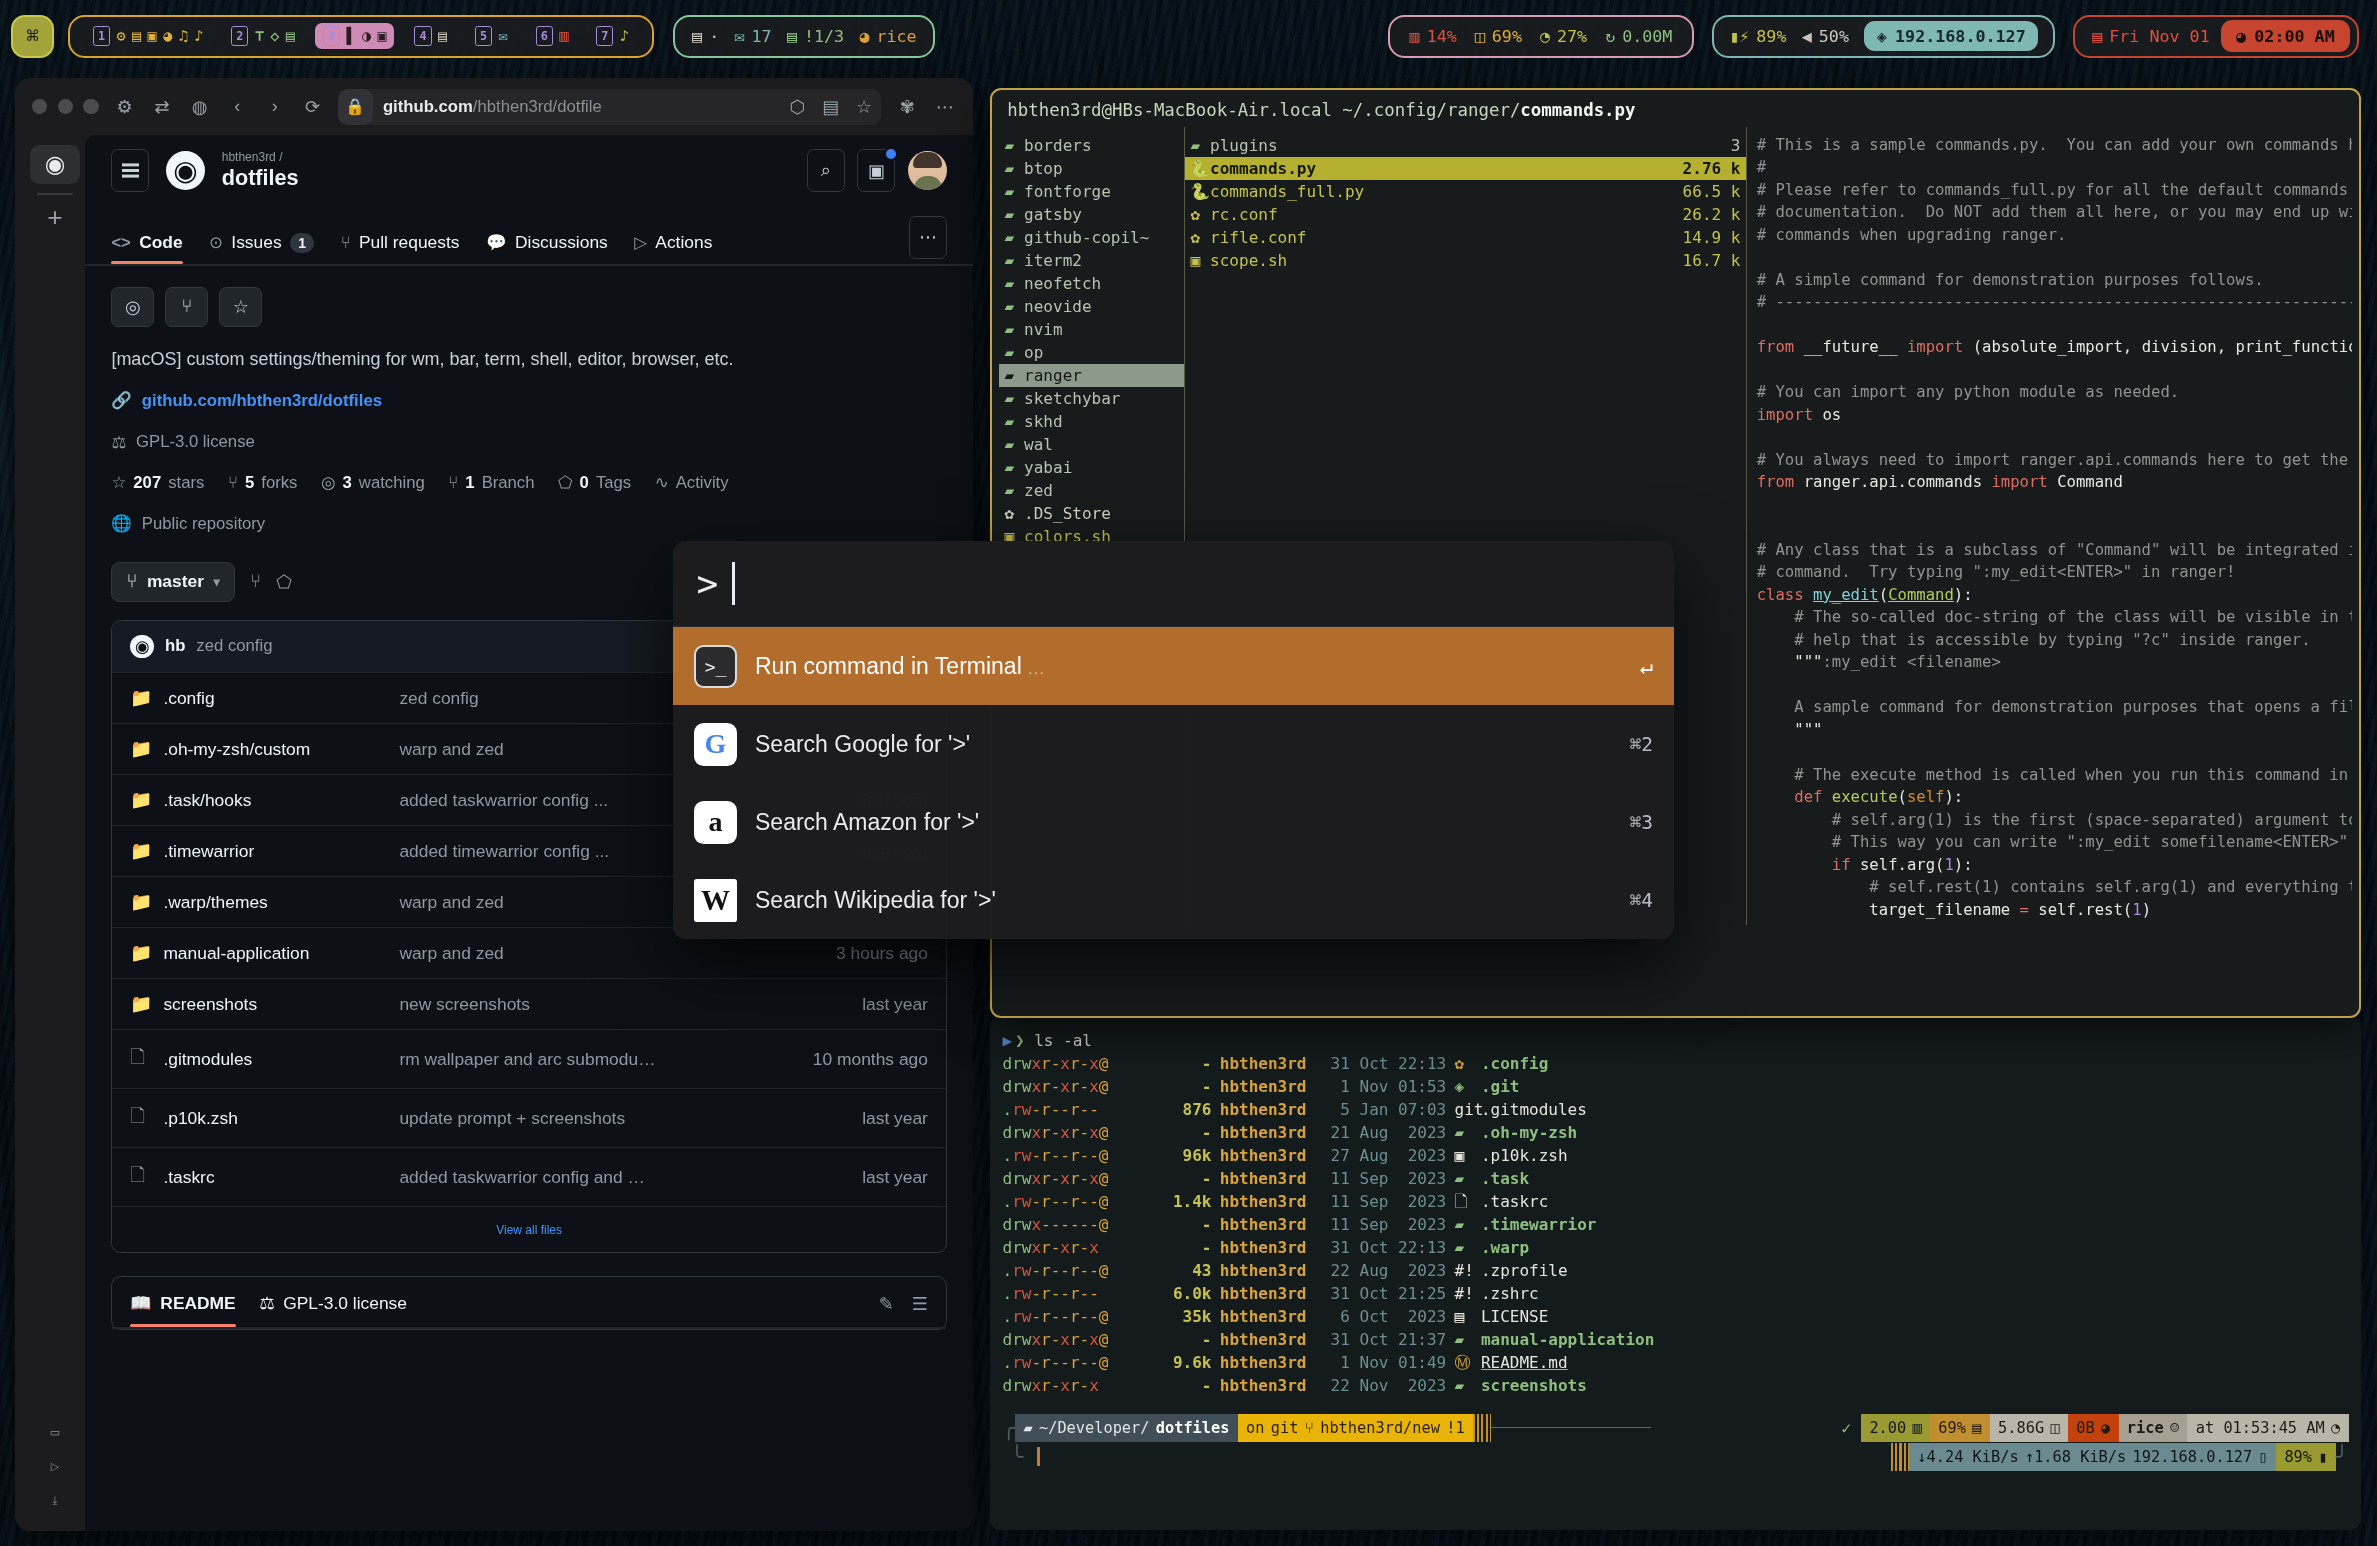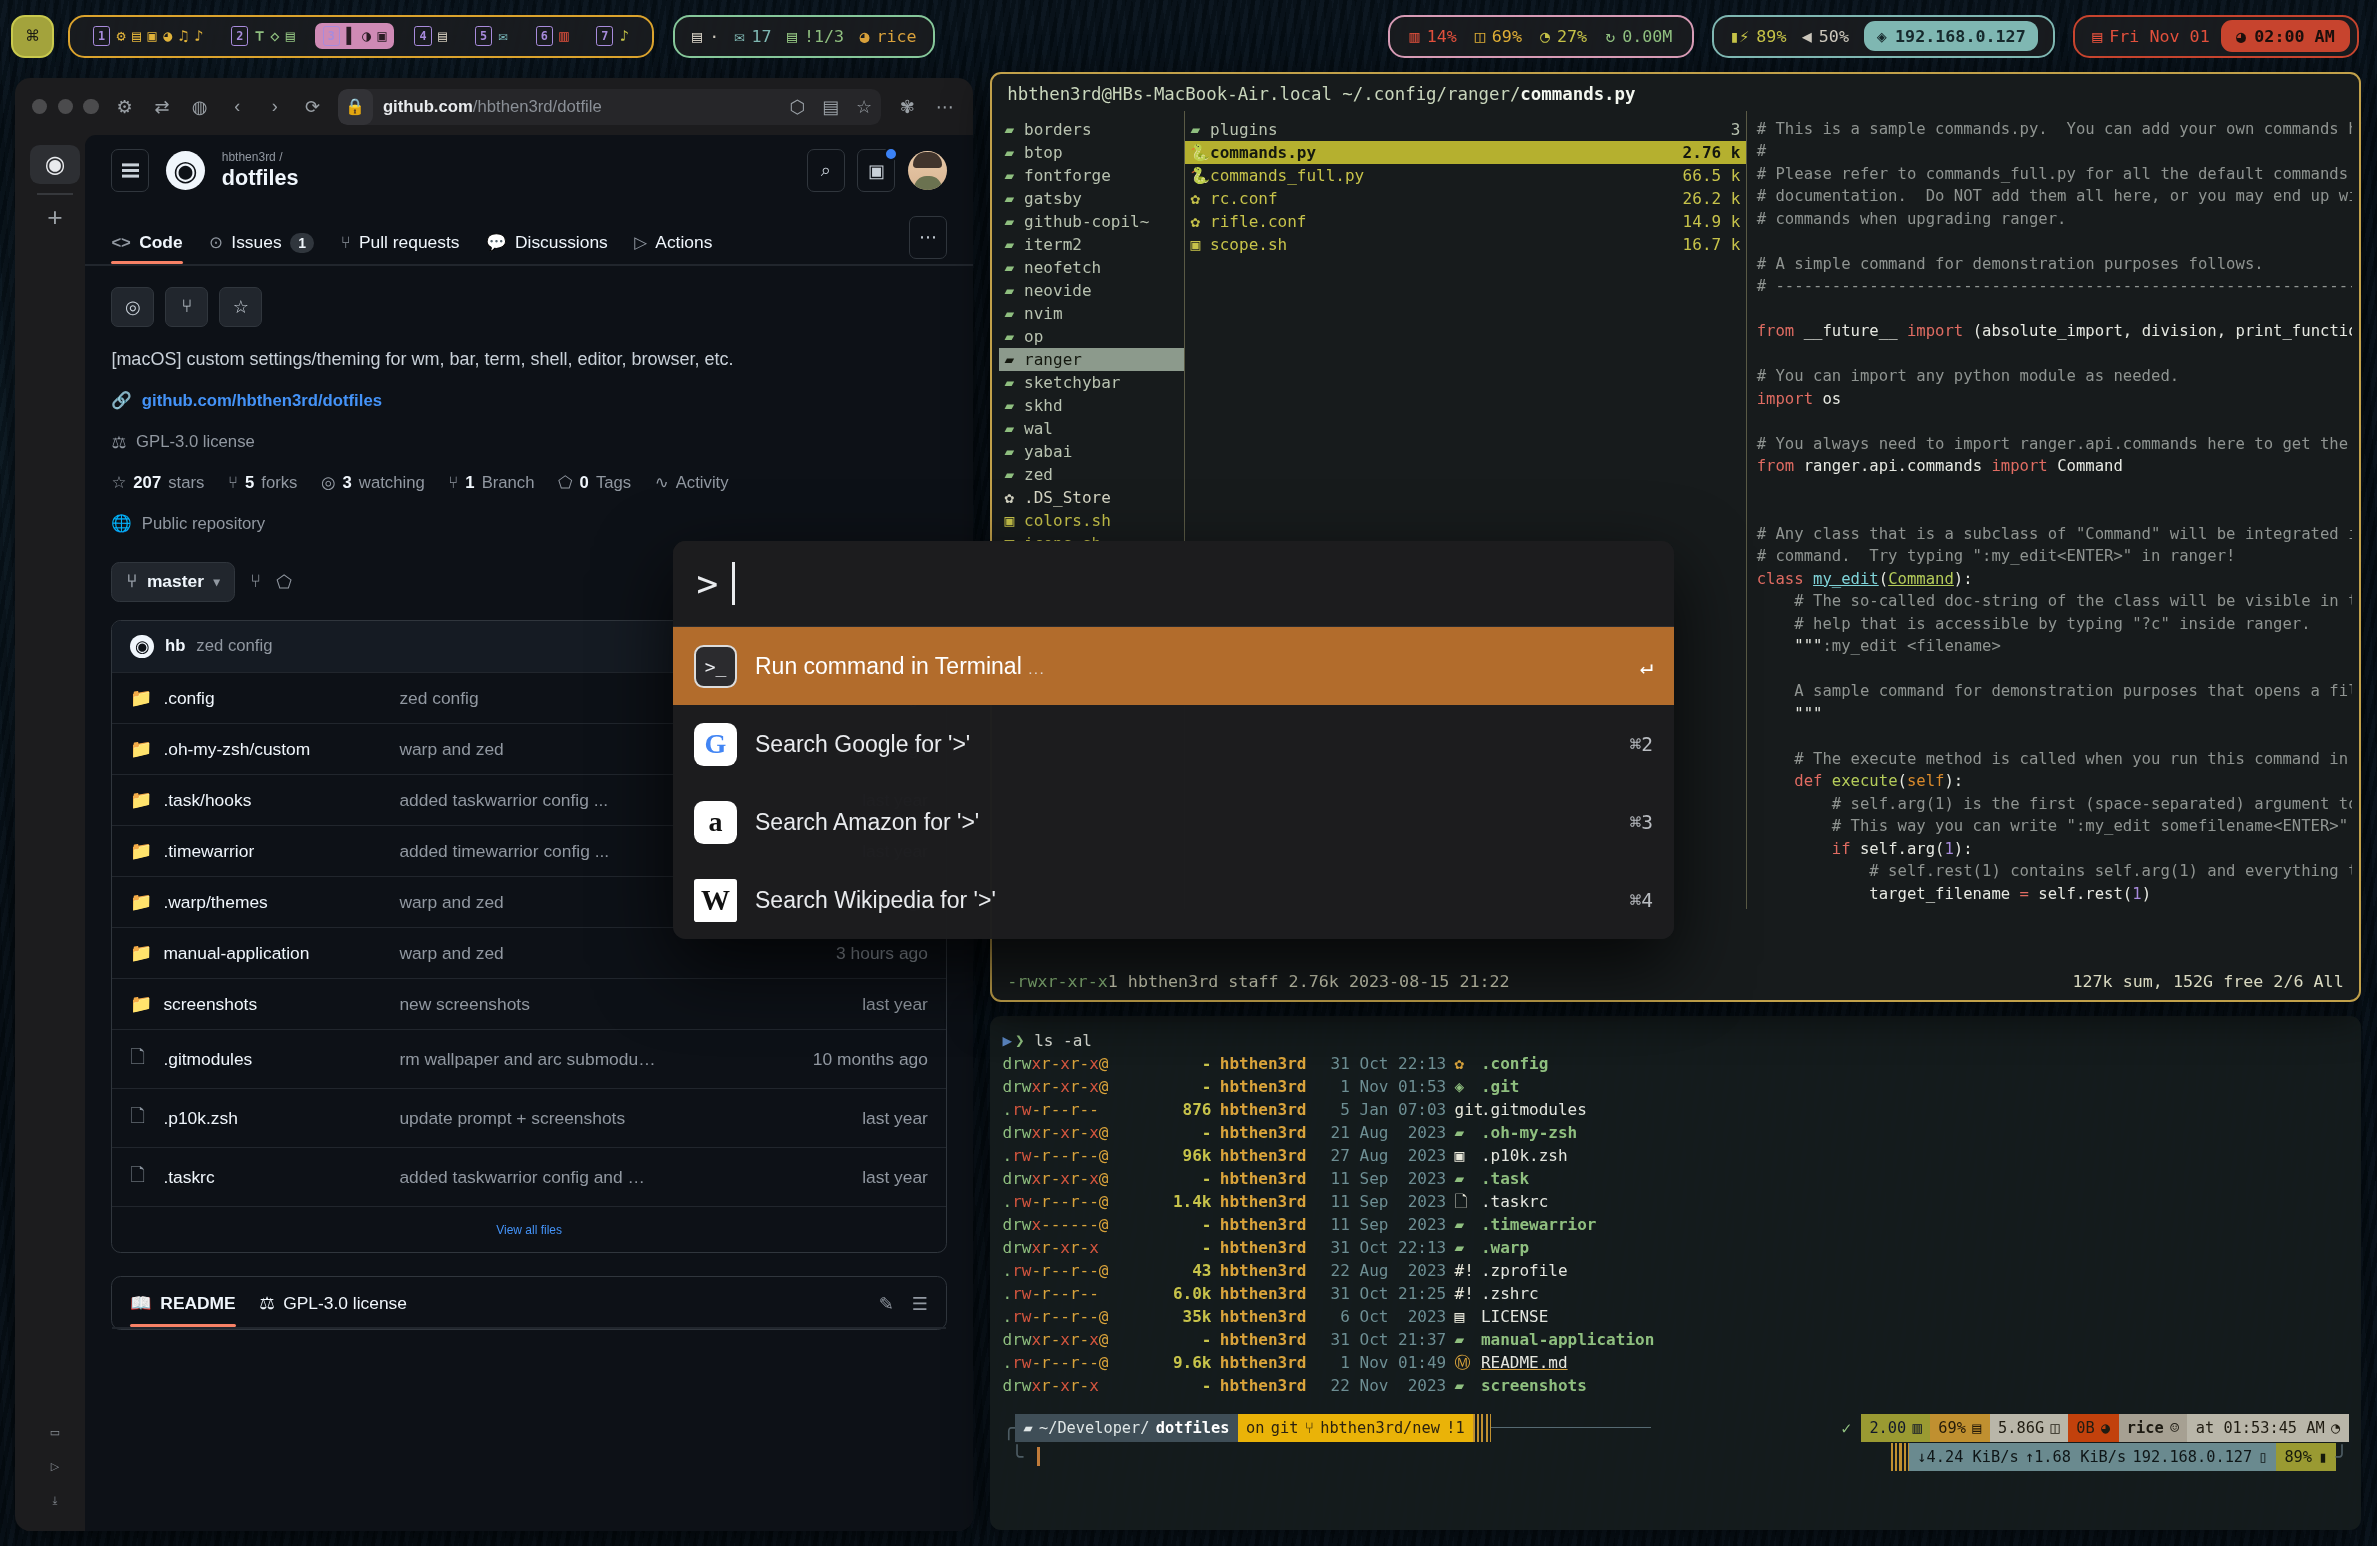--- a/index.html
+++ b/index.html
@@ -242,21 +242,21 @@
              font-family:"Liberation Serif",serif; font-weight:700;}
   .al-label { flex: 1; font-size: 23px; color: #e9ebee; }
   .al-label .sub { font-size: 15.3px; color: #e9ebee; opacity: .85; margin-top: 1.4px; letter-spacing: 1.4px; }
   .al-row.sel .al-label { color: #fff; }
   .al-key { font-size: 19.5px; color: #b9bcc1; font-family:"DejaVu Sans Mono",monospace; }
   .al-row.sel .al-key { color: #fff; font-size: 22px; }
   #alfred-foot { text-align: center; font-size: 14.6px; color: #b9bcc1; padding: 7px 0 12.5px 0; }
 
   
   #term {
-    position: absolute; left: 990px; top: 72px; width: 1371px; height: 930px;
+    position: absolute; left: 990px; top: 88px; width: 1371px; height: 930px;
     background: #171b1c; border: 2.1px solid #c2a14a; border-radius: 11px;
     z-index: 30; overflow: hidden;
     font-family: "DejaVu Sans Mono", monospace;
     box-shadow: 0 12.5px 42px rgba(0,0,0,.6);
   }
   #term-title { padding: 9.7px 15.3px 7px 15.3px; font-size: 17.4px; color: #c9d6bc; white-space: nowrap; }
   #term-title b { color: #f3f7ef; }
   #ranger-cols { display: flex; height: 798px; padding: 0 7px; gap: 0; }
   .rcol { overflow: hidden; }
   #rcol1 { width: 186px; border-right: 1.4px solid #5a5a45; padding-top: 7px; }
@@ -853,25 +853,20 @@
       <div class="cline"><span class="cmt">        # self.arg(1) is the first (space-separated) argument to th</span></div>
       <div class="cline"><span class="cmt">        # This way you can write ":my_edit somefilename&lt;ENTER&gt;".</span></div>
       <div class="cline"><span class="kw">        if </span><span class="pln">self.arg(</span><span class="num">1</span><span class="pln">):</span></div>
       <div class="cline"><span class="cmt">            # self.rest(1) contains self.arg(1) and everything that</span></div>
       <div class="cline"><span class="pln">            target_filename </span><span class="op">=</span><span class="pln"> self.rest(</span><span class="num">1</span><span class="pln">)</span></div>
       <div class="cline"><span class="kw">        else</span><span class="pln">:</span></div>
 
     </div>
   </div>
 
-  <div id="term-status">
-    <span class="perm">-rwxr-xr-x</span>
-      <span> 1 hbthen3rd staff 2.76k 2023-08-15 21:22</span>
-    <span class="right">127k sum, 152G free  2/6  All</span>
-  </div>
 </div>
 
 <div id="shell">
   <div id="shell-inner">
     <div class="sline"><span class="s-arrow">▶</span><span class="s-gt">❯ </span><span class="s-cmd">ls -al</span></div>
 
     <div class="sline"><span class="col-perm"><span class="s-d">drw</span><span class="s-w">x</span><span class="s-rx">r-</span><span class="s-w">x</span><span class="s-rx">r-</span><span class="s-w">x</span><span class="s-rx">@</span></span><span class="col-size s-sz">-</span><span class="col-own s-own">hbthen3rd</span><span class="col-date s-dt">31 Oct 22:13</span><span class="col-ic s-ic-y">✿</span><span class="s-name-dir">.config</span></div>
     <div class="sline"><span class="col-perm"><span class="s-d">drw</span><span class="s-w">x</span><span class="s-rx">r-</span><span class="s-w">x</span><span class="s-rx">r-</span><span class="s-w">x</span><span class="s-rx">@</span></span><span class="col-size s-sz">-</span><span class="col-own s-own">hbthen3rd</span><span class="col-date s-dt"> 1 Nov 01:53</span><span class="col-ic s-ic-dir">◈</span><span class="s-name-dir">.git</span></div>
     <div class="sline"><span class="col-perm"><span class="s-d">.</span><span class="s-w">rw</span><span class="s-rx">-r--r--</span></span><span class="col-size s-sz">876</span><span class="col-own s-own">hbthen3rd</span><span class="col-date s-dt"> 5 Jan 07:03</span><span class="col-ic s-ic-w">git</span><span class="s-name-file">.gitmodules</span></div>
     <div class="sline"><span class="col-perm"><span class="s-d">drw</span><span class="s-w">x</span><span class="s-rx">r-</span><span class="s-w">x</span><span class="s-rx">r-</span><span class="s-w">x</span><span class="s-rx">@</span></span><span class="col-size s-sz">-</span><span class="col-own s-own">hbthen3rd</span><span class="col-date s-dt">21 Aug  2023</span><span class="col-ic s-ic-dir">▰</span><span class="s-name-dir">.oh-my-zsh</span></div>

